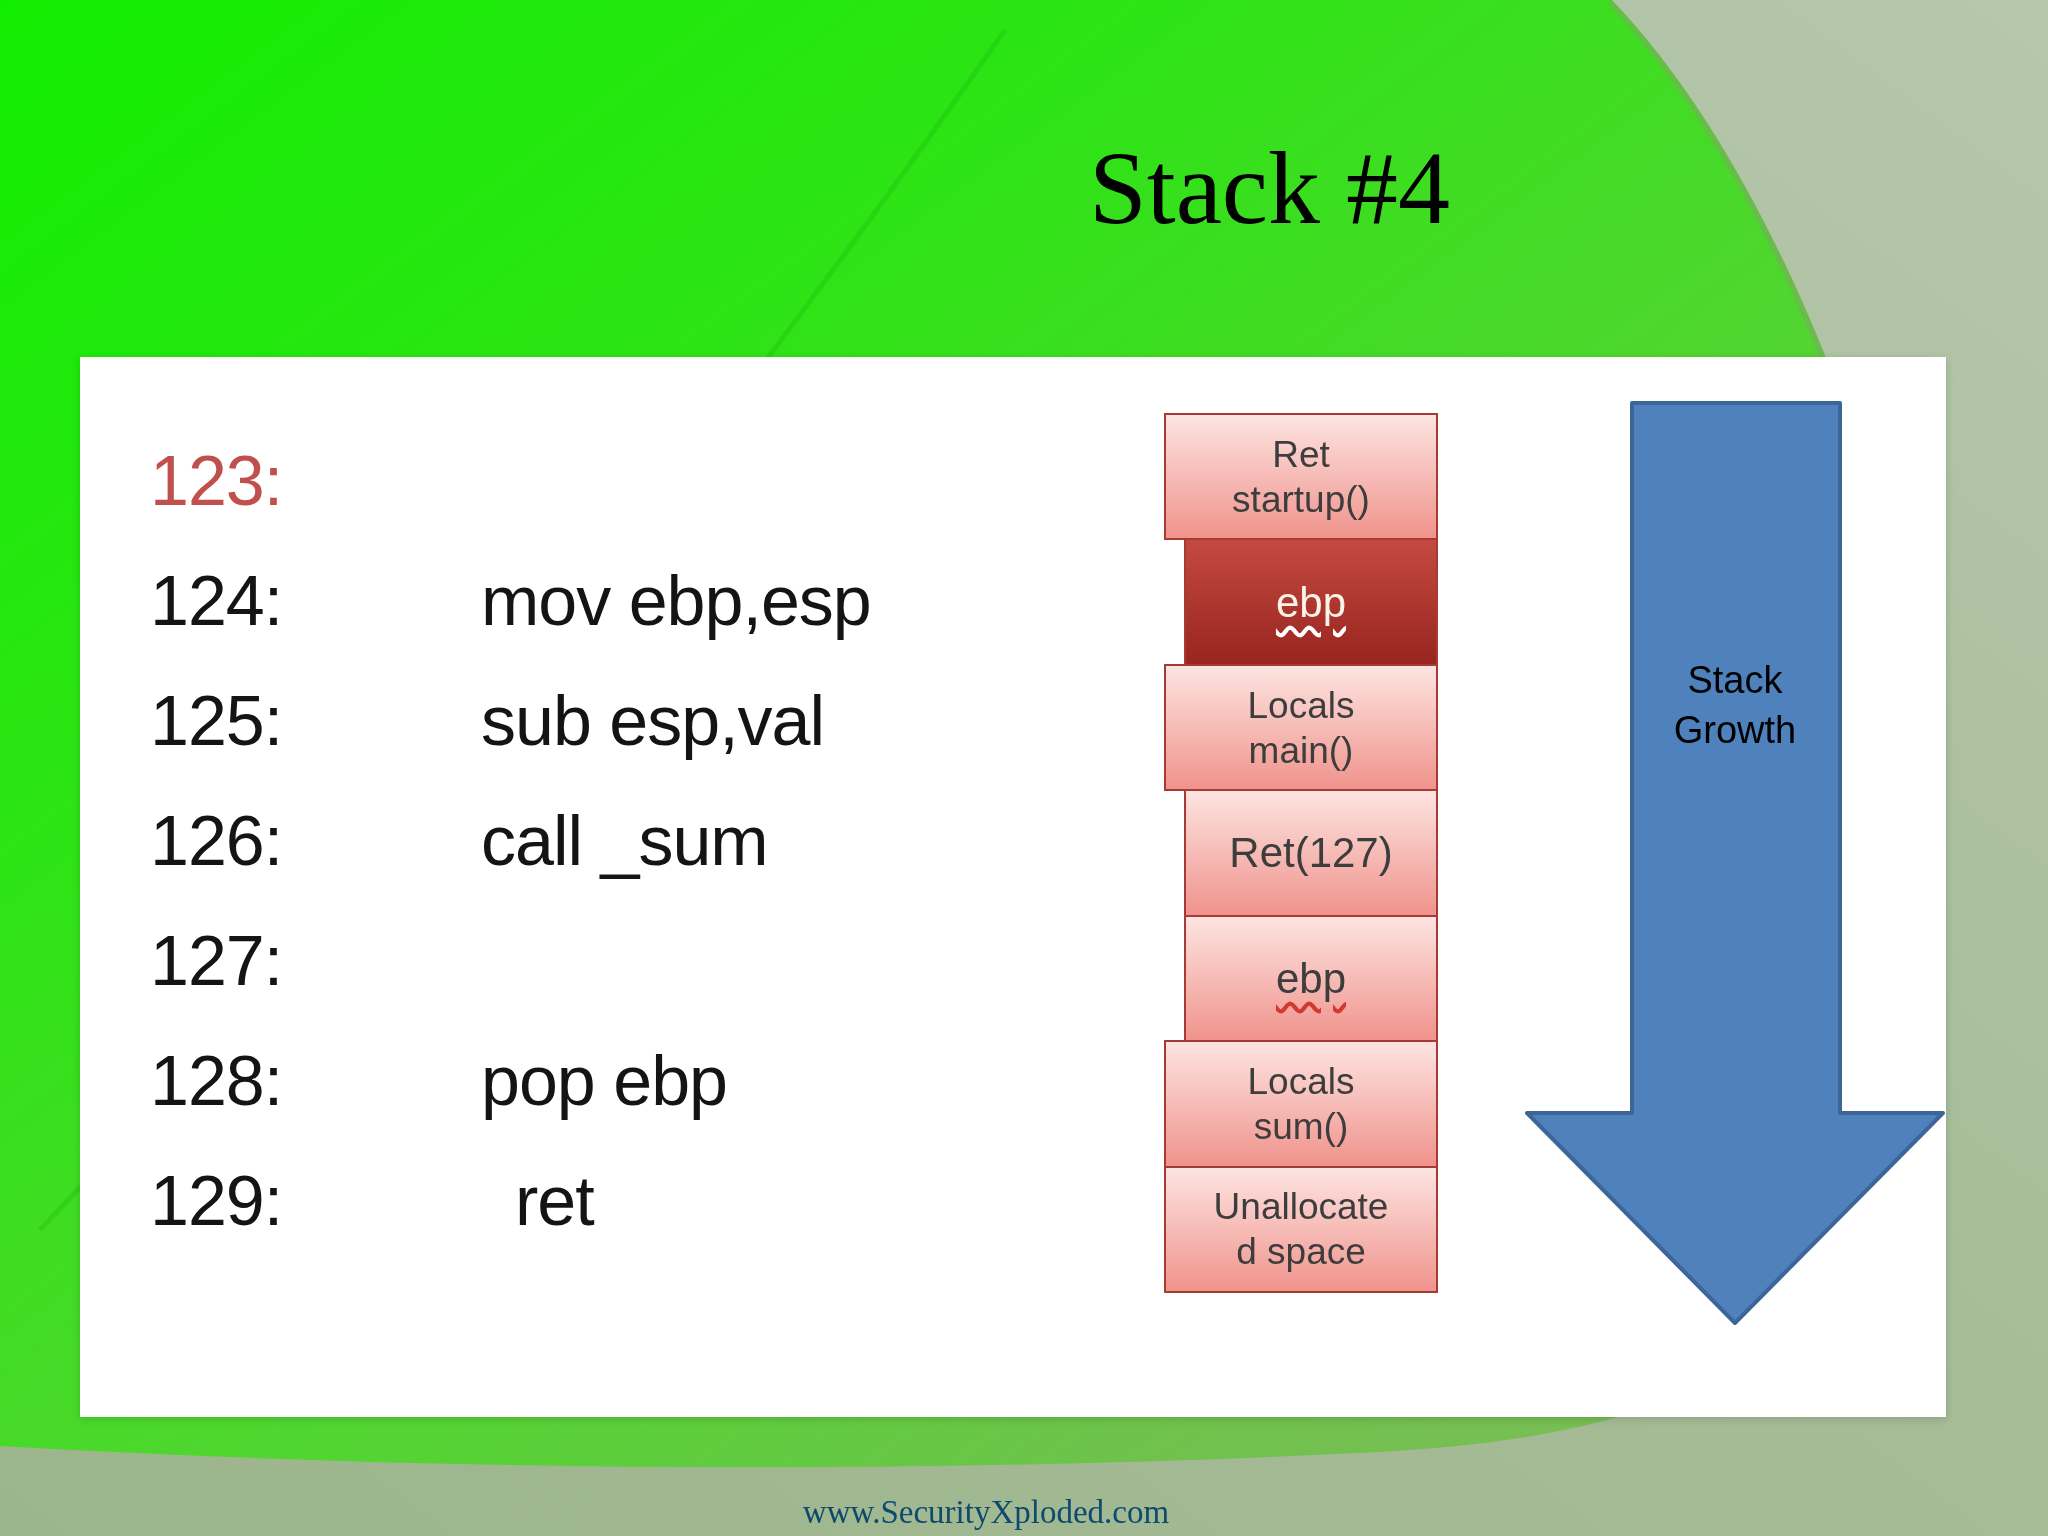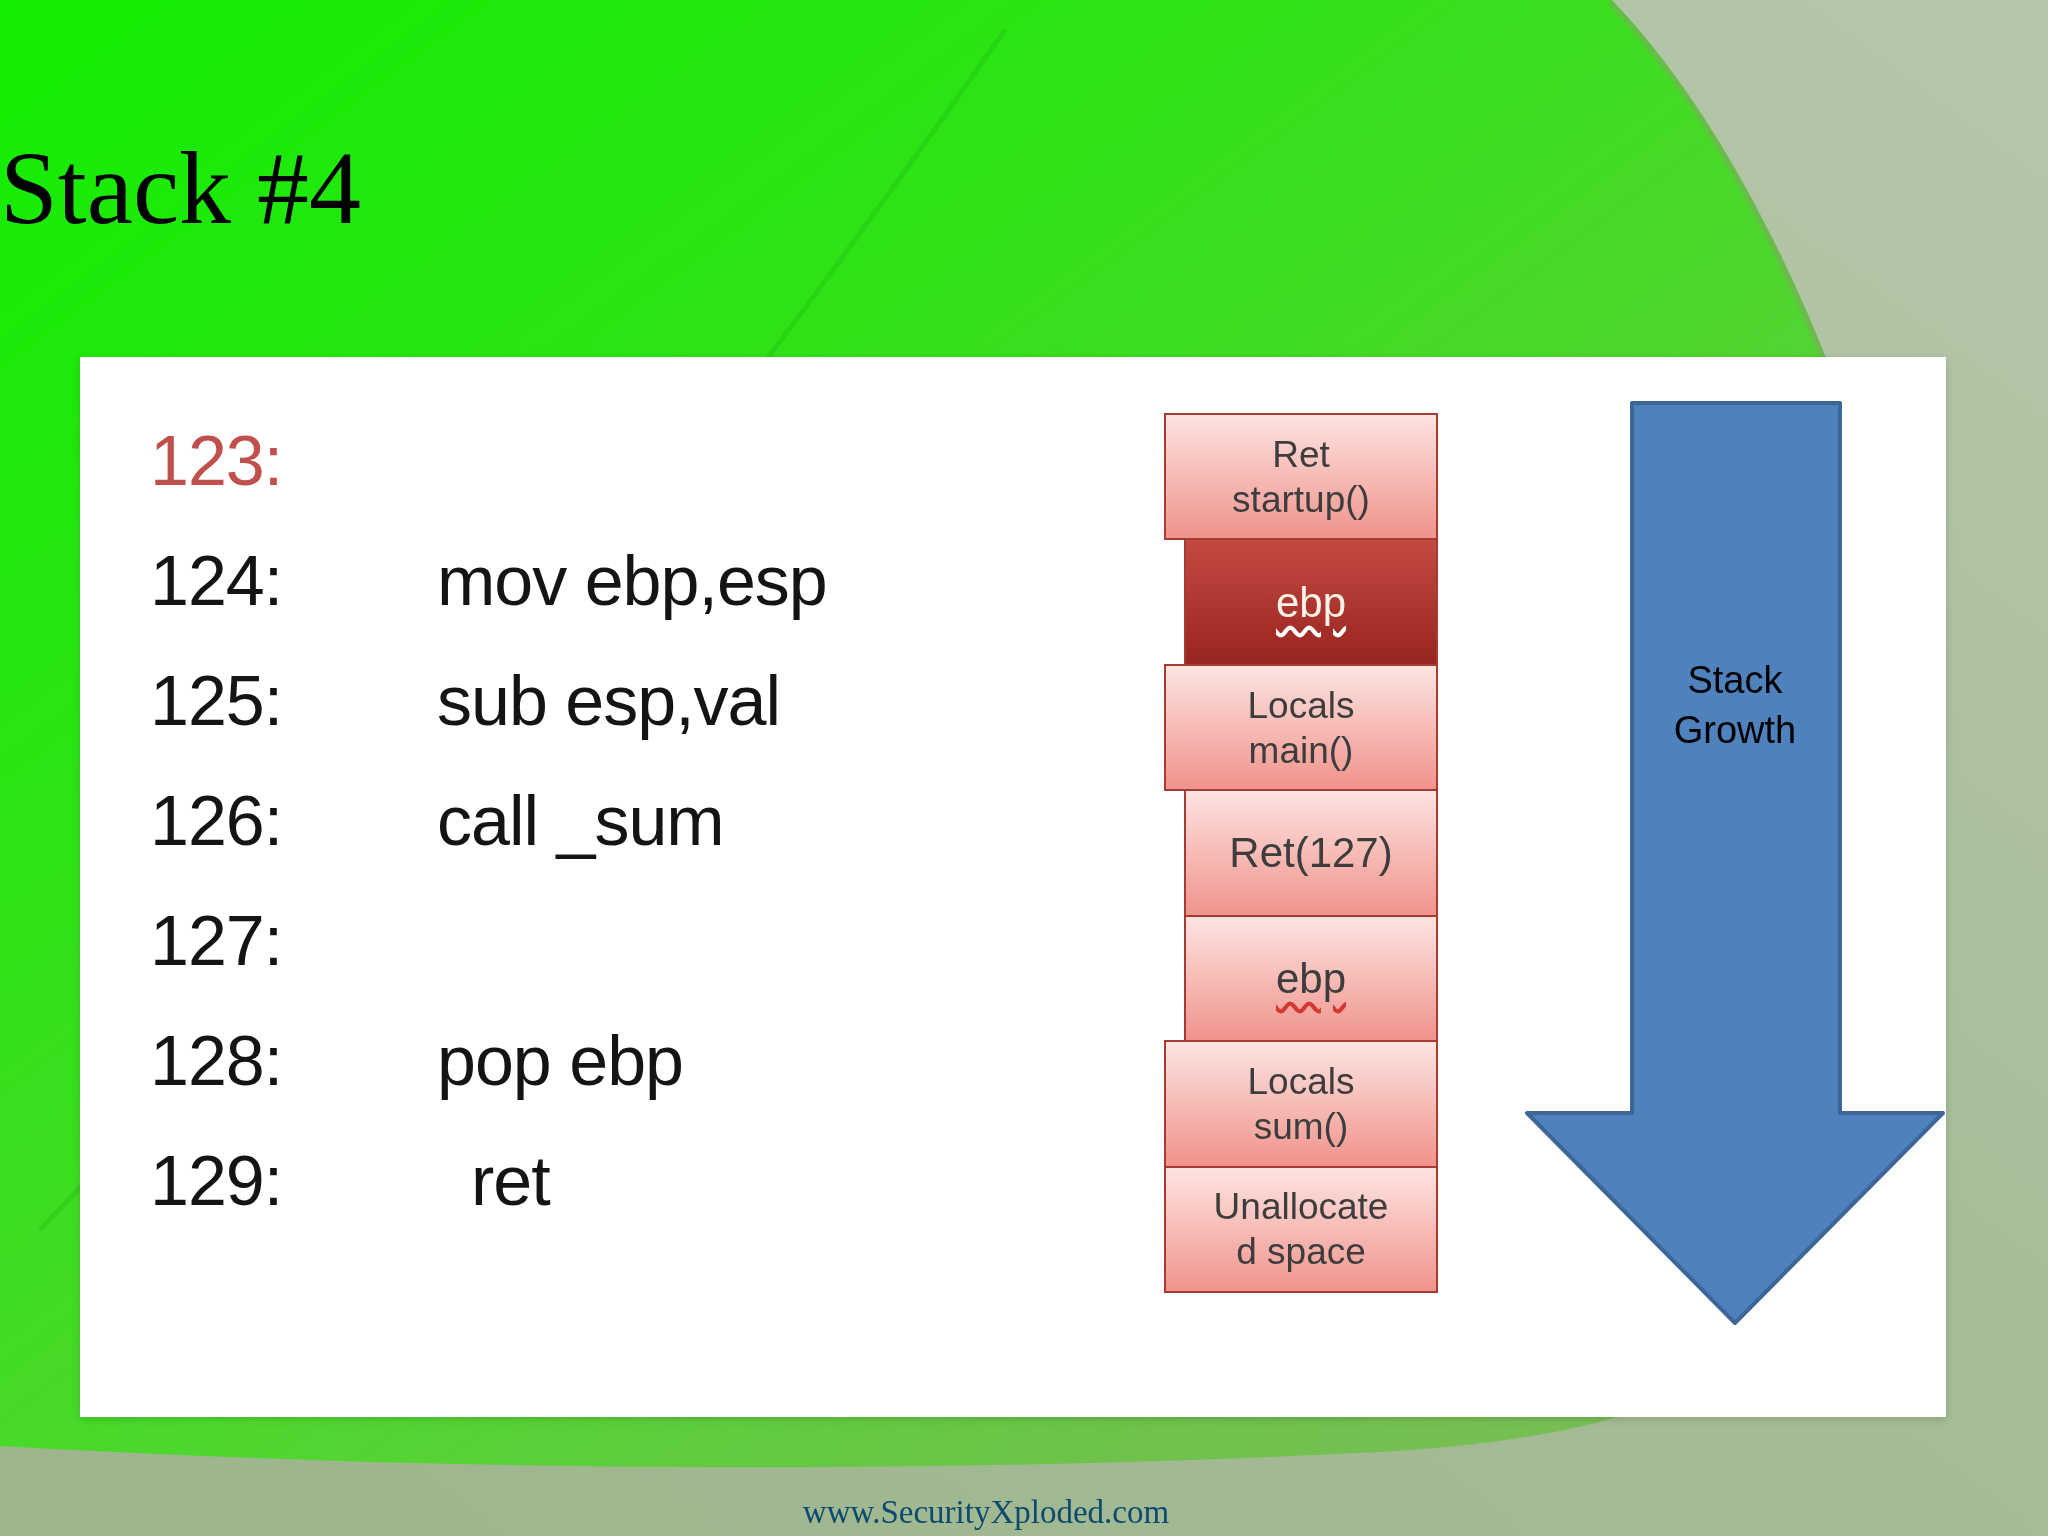--- a/index.html
+++ b/index.html
@@ -3,30 +3,30 @@
 <meta charset="utf-8">
 <style>
   html,body { margin:0; padding:0; }
   body {
     width:2048px; height:1536px; position:relative; overflow:hidden;
     font-family:"Liberation Sans", sans-serif; background:#4cd62c;
   }
   .bg { position:absolute; left:0; top:0; width:2048px; height:1536px; }
   .title {
     position:absolute; left:0; top:128px; width:1450px; margin:0;
-    text-align:left; font-family:"Liberation Serif", serif; font-weight:400;
+    text-align:right; font-family:"Liberation Serif", serif; font-weight:400;
     font-size:104px; line-height:1.15; color:#000;
   }
   .panel {
     position:absolute; left:80px; top:357px; width:1866px; height:1060px;
     background:#ffffff; box-shadow:0 2px 8px rgba(0,0,0,0.15);
   }
   
   .code { position:absolute; left:70px; top:44px; }
-  .code-row { height:120px; display:flex; align-items:center; font-size:70px; letter-spacing:-1px; color:#141414; }
+  .code-row { height:120px; display:flex; align-items:flex-end; font-size:70px; letter-spacing:-1px; color:#141414;gap:44px; }
   .code-row .num { width:287px; flex:0 0 287px; }
   .code-row.highlight { color:#c0504d; }
   .instr.indent { padding-left:34px; }
   
   .stack { position:absolute; left:1084px; top:56px; width:274px; height:880px; display:flex; flex-direction:column; }
   .cell {
     flex:1; margin-top:-2px; border:2px solid #a63a35;
     display:flex; flex-direction:column; justify-content:center; align-items:center;
     text-align:center; font-size:37px; line-height:45px; color:#3d3d3d;
     background:linear-gradient(#fde4e1, #f0938c);

